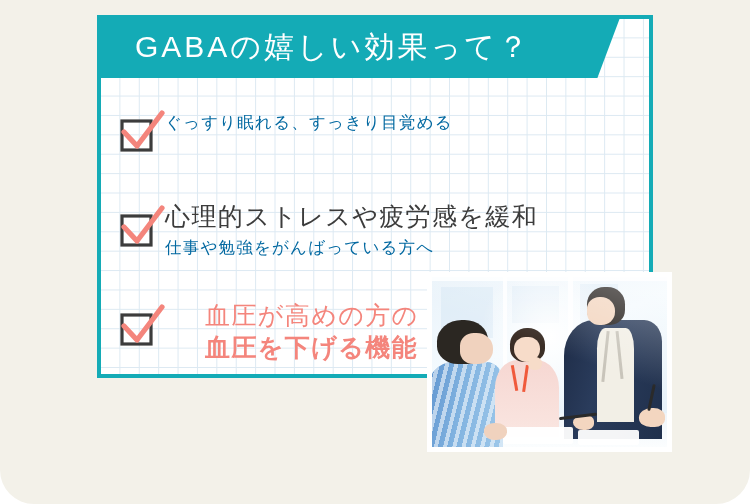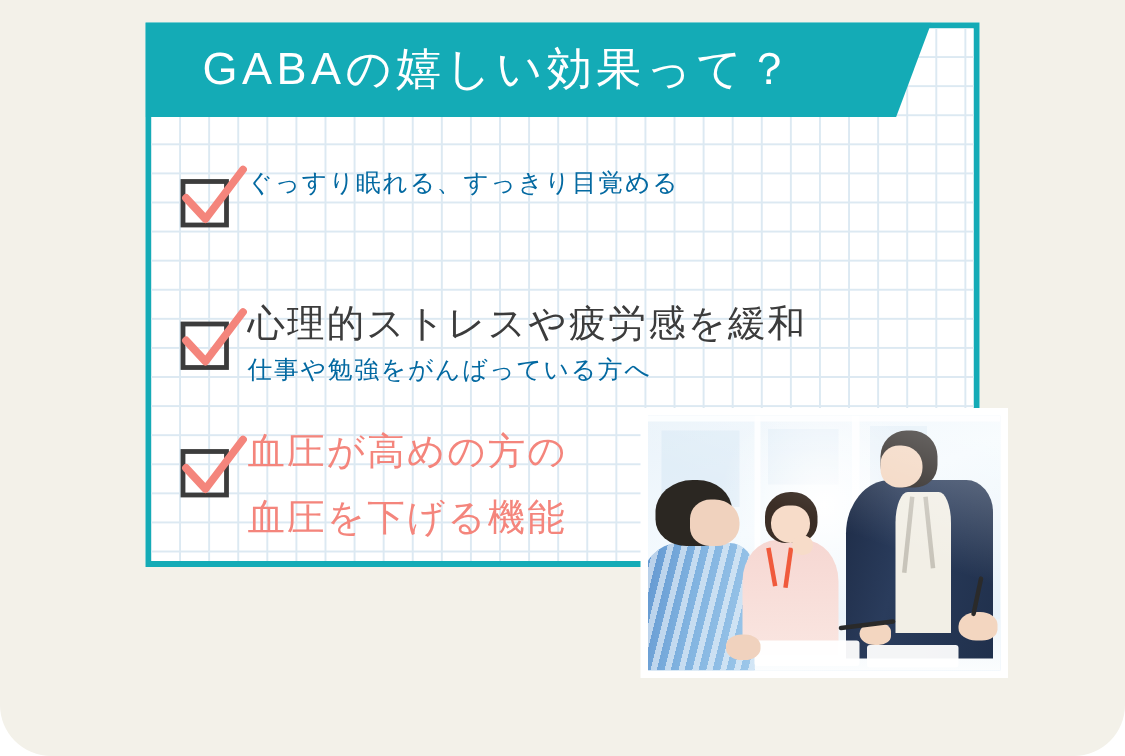--- a/index.html
+++ b/index.html
@@ -48,38 +48,38 @@
     font-weight:400;
     white-space:nowrap;
     line-height:1;
   }
 
   
   .list{position:absolute;left:0;top:63px;right:0;bottom:0;}
   .item{position:absolute;display:flex;align-items:flex-start;}
   .item-1{left:14px;top:25px;}
   .item-2{left:14px;top:120px;}
-  .item-3{left:14px;top:205px;}
+  .item-3{left:14px;top:219px;gap:40px;}
 
   .checkbox{
     position:relative;width:46px;height:46px;flex:0 0 46px;margin-top:4px;
   }
   .checkbox svg{position:absolute;left:0;top:-6px;}
 
   .texts{padding-left:4px;}
   .title{
     font-size:25px;line-height:1.18;letter-spacing:1.4px;white-space:nowrap;
   }
   .title.pink{color:#F4857C;}
   .title.dark{color:#3C3C3C;}
   .sub{
     font-size:16.5px;line-height:1.3;letter-spacing:1.2px;color:#0369a1;
     margin-top:5px;white-space:nowrap;
   }
-  .title-l2{margin-top:14px;}
+  .title-l2{margin-top:2px;font-weight:bold;}
 
   
   .photo-frame{
     position:absolute;left:427px;top:272px;width:245px;height:180px;
     background:#ffffff;
     padding:5px;box-sizing:border-box;
     box-shadow:0 0 0 0 rgba(0,0,0,0);
   }
   .photo{
     position:relative;width:100%;height:100%;overflow:hidden;

